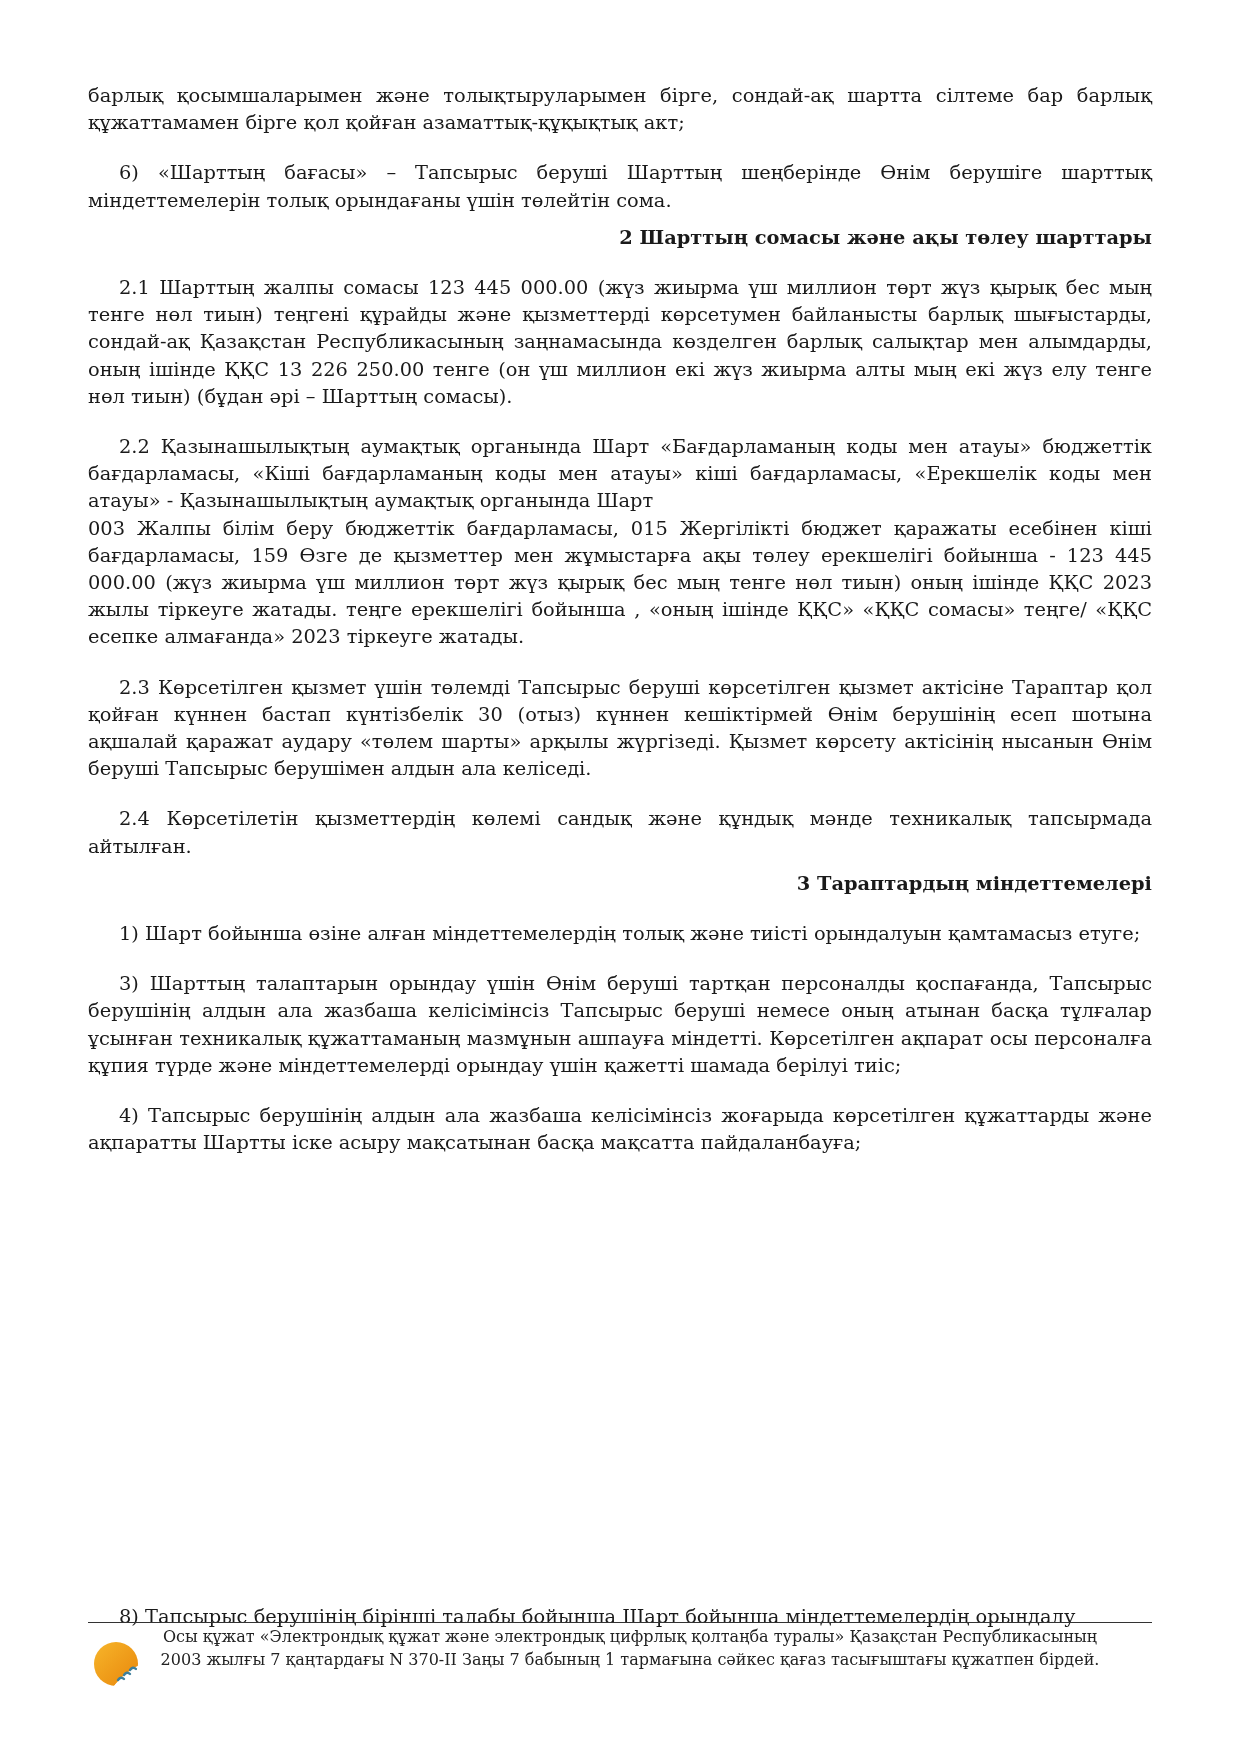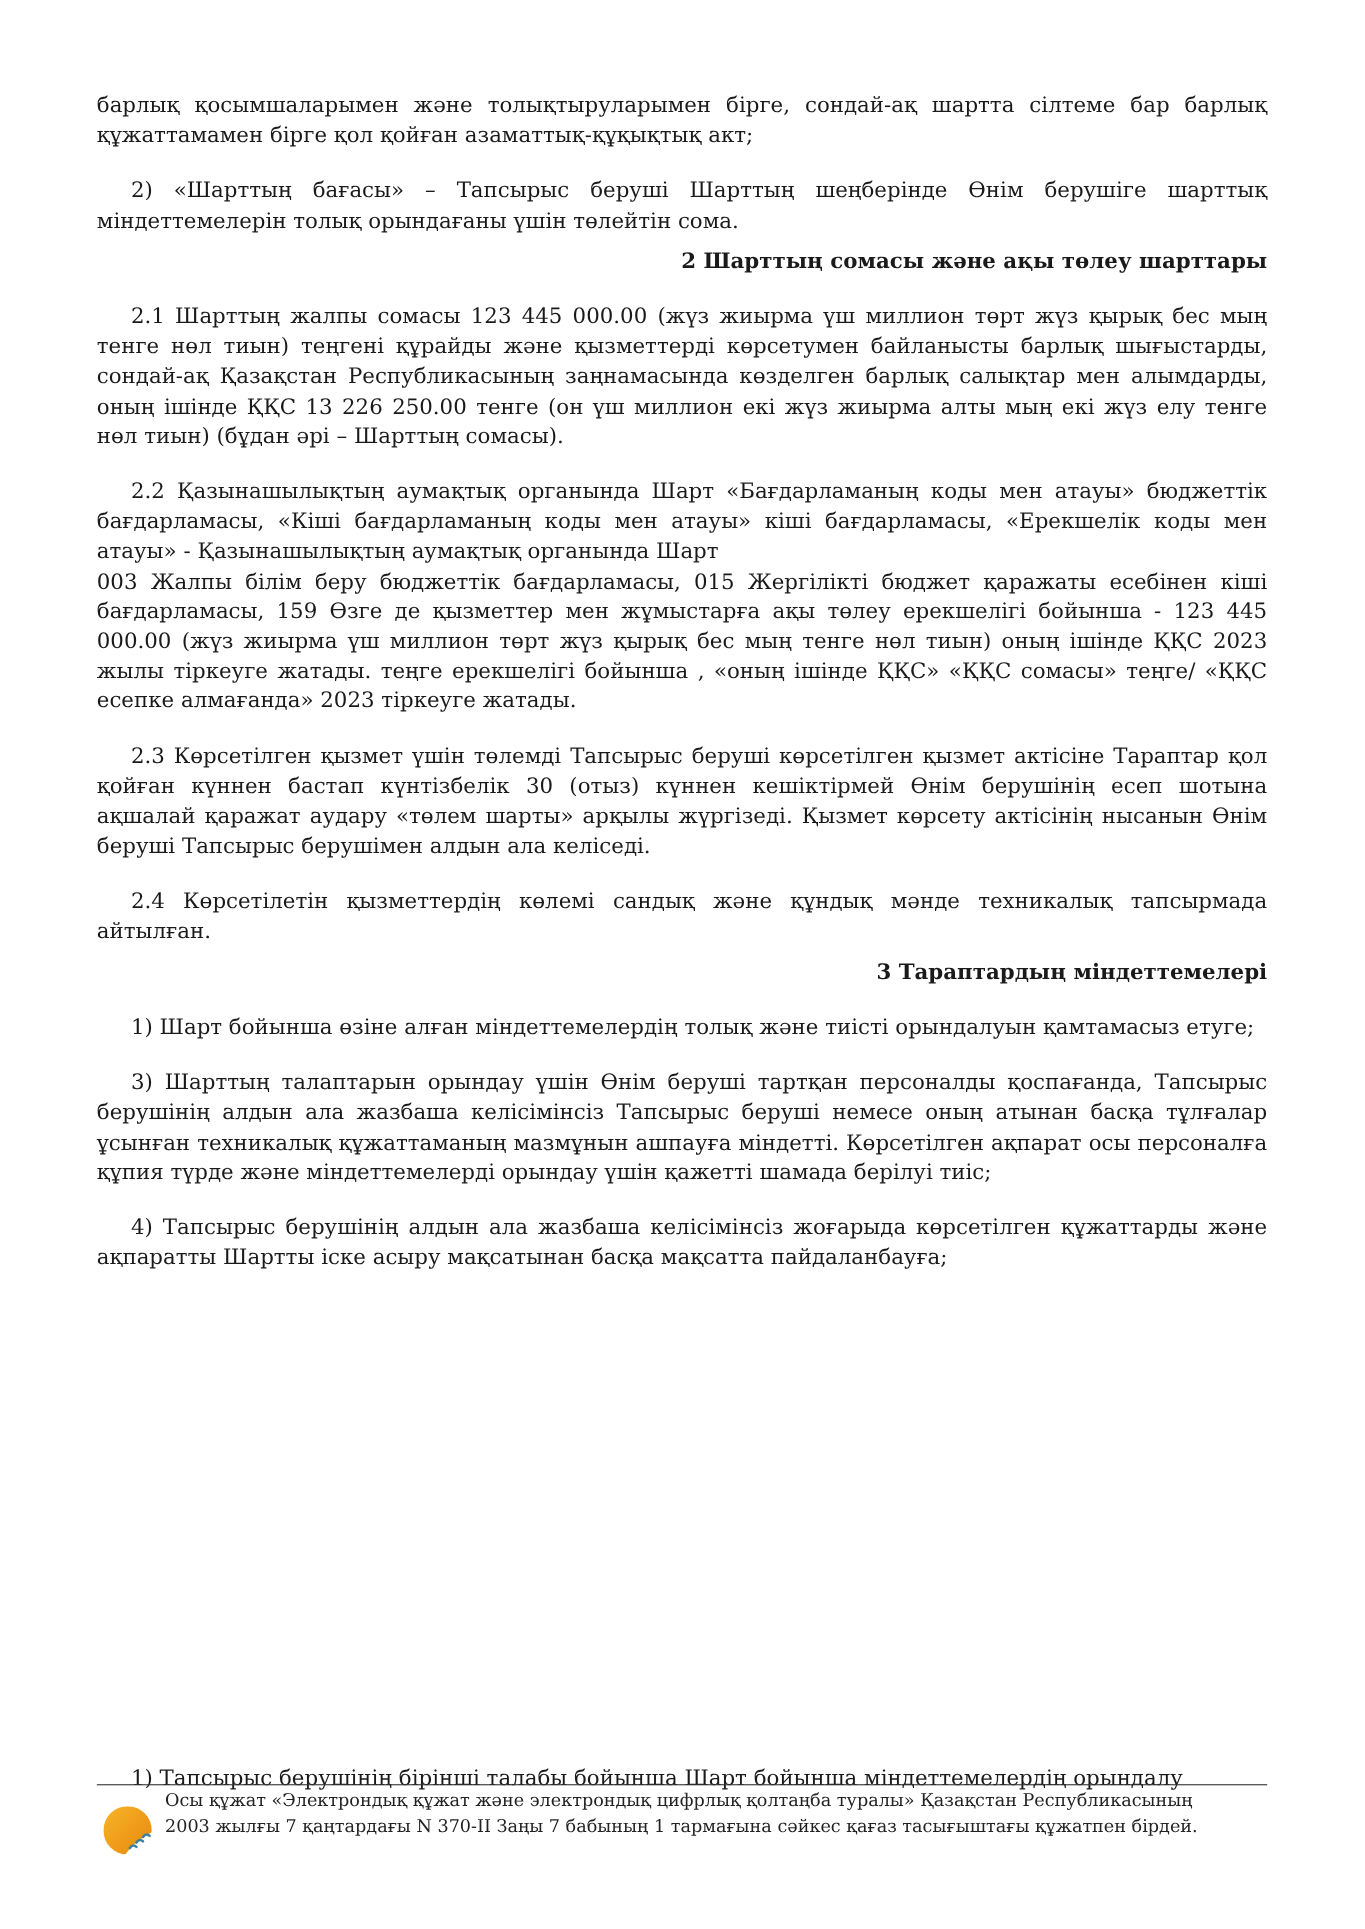--- a/index.html
+++ b/index.html
@@ -44,20 +44,21 @@
     width: 1064px;
     height: 1px;
     background: #333;
   }
   .footer {
     position: absolute;
     left: 88px;
     top: 1626px;
     width: 1064px;
     height: 90px;
+    text-align: center;
   }
   .footer-logo {
     position: absolute;
     left: 4px;
     top: 14px;
     width: 48px;
     height: 48px;
   }
   .footer-text {
     position: absolute;
@@ -78,36 +79,36 @@
     text-indent: 31px;
     white-space: nowrap;
     overflow: hidden;
   }
 </style>
 </head>
 <body>
 
 <div class="page">
   <p class="p">барлық қосымшаларымен және толықтыруларымен бірге, сондай-ақ шартта сілтеме бар барлық құжаттамамен бірге қол қойған азаматтық-құқықтық акт;</p>
-  <p class="p indent gap">2) «Шарттың бағасы» – Тапсырыс беруші Шарттың шеңберінде Өнім берушіге шарттық міндеттемелерін толық орындағаны үшін төлейтін сома.</p>
+  <p class="p indent gap">6) «Шарттың бағасы» – Тапсырыс беруші Шарттың шеңберінде Өнім берушіге шарттық міндеттемелерін толық орындағаны үшін төлейтін сома.</p>
   <p class="heading">2 Шарттың сомасы және ақы төлеу шарттары</p>
   <p class="p indent">2.1 Шарттың жалпы сомасы 123 445 000.00 (жүз жиырма үш миллион төрт жүз қырық бес мың тенге нөл тиын) теңгені құрайды және қызметтерді көрсетумен байланысты барлық шығыстарды, сондай-ақ Қазақстан Республикасының заңнамасында көзделген барлық салықтар мен алымдарды, оның ішінде ҚҚС 13 226 250.00 тенге (он үш миллион екі жүз жиырма алты мың екі жүз елу тенге нөл тиын) (бұдан әрі – Шарттың сомасы).</p>
   <p class="p indent gap">
     <span>2.2 Қазынашылықтың аумақтық органында Шарт «Бағдарламаның коды мен атауы» бюджеттік бағдарламасы, «Кіші бағдарламаның коды мен атауы» кіші бағдарламасы, «Ерекшелік коды мен атауы» - Қазынашылықтың аумақтық органында Шарт</span><br>
     <b>003</b><span> Жалпы білім беру бюджеттік бағдарламасы, </span><b>015</b><span> Жергілікті бюджет қаражаты есебінен кіші бағдарламасы, </span><b>159</b><span> Өзге де қызметтер мен жұмыстарға ақы төлеу ерекшелігі бойынша - 123 445 000.00 (жүз жиырма үш миллион төрт жүз қырық бес мың тенге нөл тиын) оның ішінде ҚҚС 2023 жылы тіркеуге жатады. теңге ерекшелігі бойынша , «оның ішінде ҚҚС» «ҚҚС сомасы» теңге/ «ҚҚС есепке алмағанда» 2023 тіркеуге жатады.</span>
   </p>
   <p class="p indent gap">2.3 Көрсетілген қызмет үшін төлемді Тапсырыс беруші көрсетілген қызмет актісіне Тараптар қол қойған күннен бастап күнтізбелік 30 (отыз) күннен кешіктірмей Өнім берушінің есеп шотына ақшалай қаражат аудару «төлем шарты» арқылы жүргізеді. Қызмет көрсету актісінің нысанын Өнім беруші Тапсырыс берушімен алдын ала келіседі.</p>
   <p class="p indent gap">2.4 Көрсетілетін қызметтердің көлемі сандық және құндық мәнде техникалық тапсырмада айтылған.</p>
   <p class="heading">3 Тараптардың міндеттемелері</p>
   <p class="p indent gap">1) Шарт бойынша өзіне алған міндеттемелердің толық және тиісті орындалуын қамтамасыз етуге;</p>
   <p class="p indent gap">3) Шарттың талаптарын орындау үшін Өнім беруші тартқан персоналды қоспағанда, Тапсырыс берушінің алдын ала жазбаша келісімінсіз Тапсырыс беруші немесе оның атынан басқа тұлғалар ұсынған техникалық құжаттаманың мазмұнын ашпауға міндетті. Көрсетілген ақпарат осы персоналға құпия түрде және міндеттемелерді орындау үшін қажетті шамада берілуі тиіс;</p>
   <p class="p indent gap">4) Тапсырыс берушінің алдын ала жазбаша келісімінсіз жоғарыда көрсетілген құжаттарды және ақпаратты Шартты іске асыру мақсатынан басқа мақсатта пайдаланбауға;</p>
 </div>
 
-<div class="last-line">1) Тапсырыс берушінің бірінші талабы бойынша Шарт бойынша міндеттемелердің орындалу</div>
+<div class="last-line">8) Тапсырыс берушінің бірінші талабы бойынша Шарт бойынша міндеттемелердің орындалу</div>
 
 <div class="footer-rule"></div>
 
 <div class="footer">
   <svg class="footer-logo" viewBox="0 0 48 48">
     <defs>
       <linearGradient id="sung" x1="0" y1="0" x2="1" y2="1">
         <stop offset="0" stop-color="#f7b52a"></stop>
         <stop offset="1" stop-color="#e8870c"></stop>
       </linearGradient>

